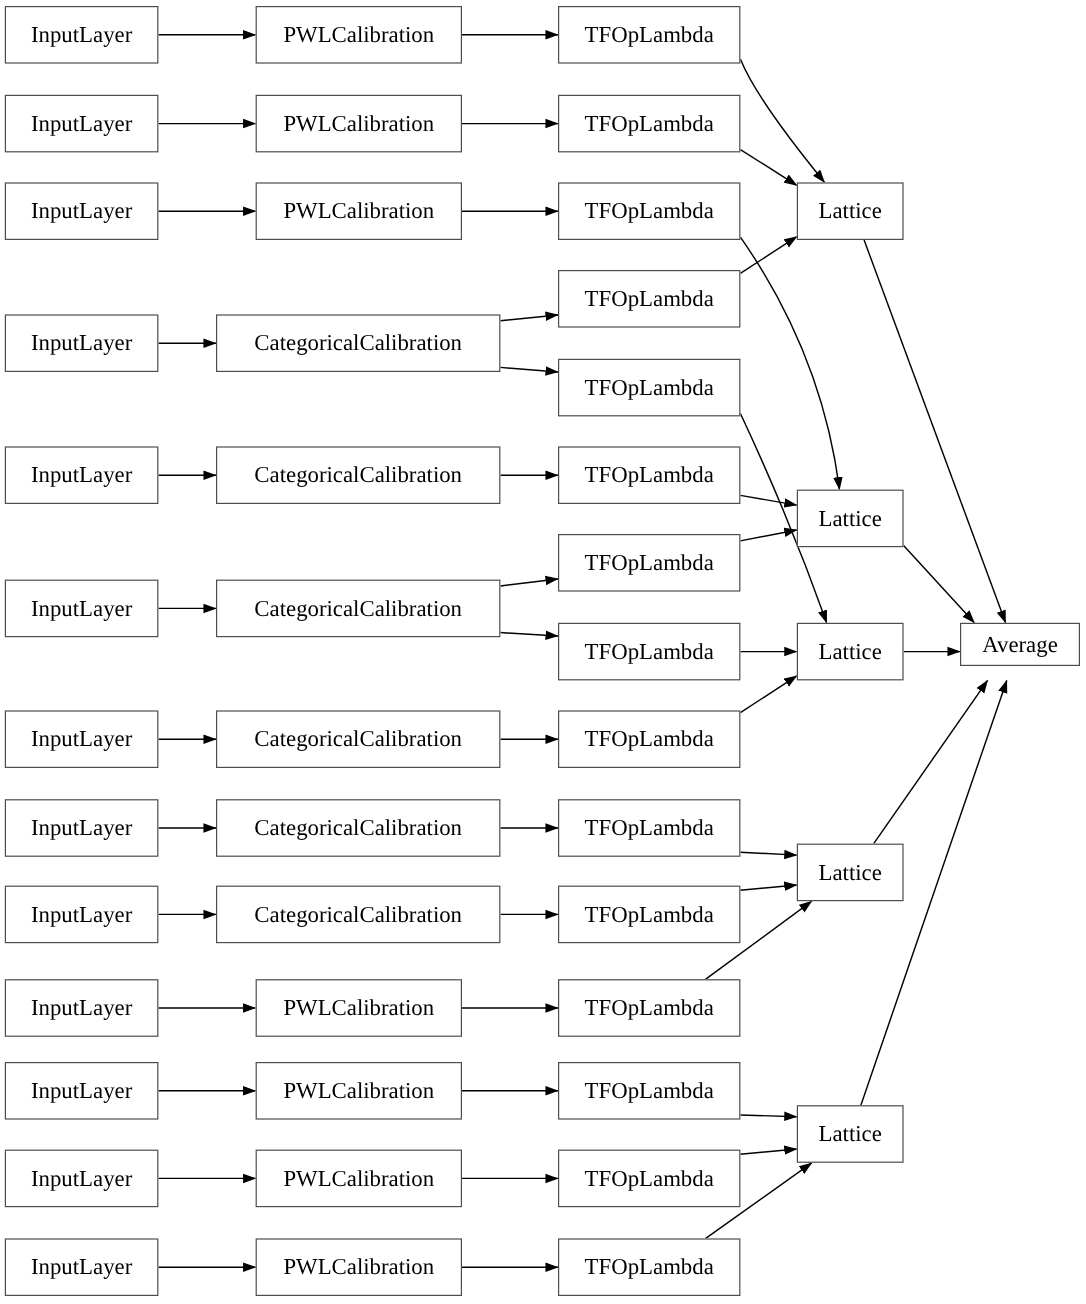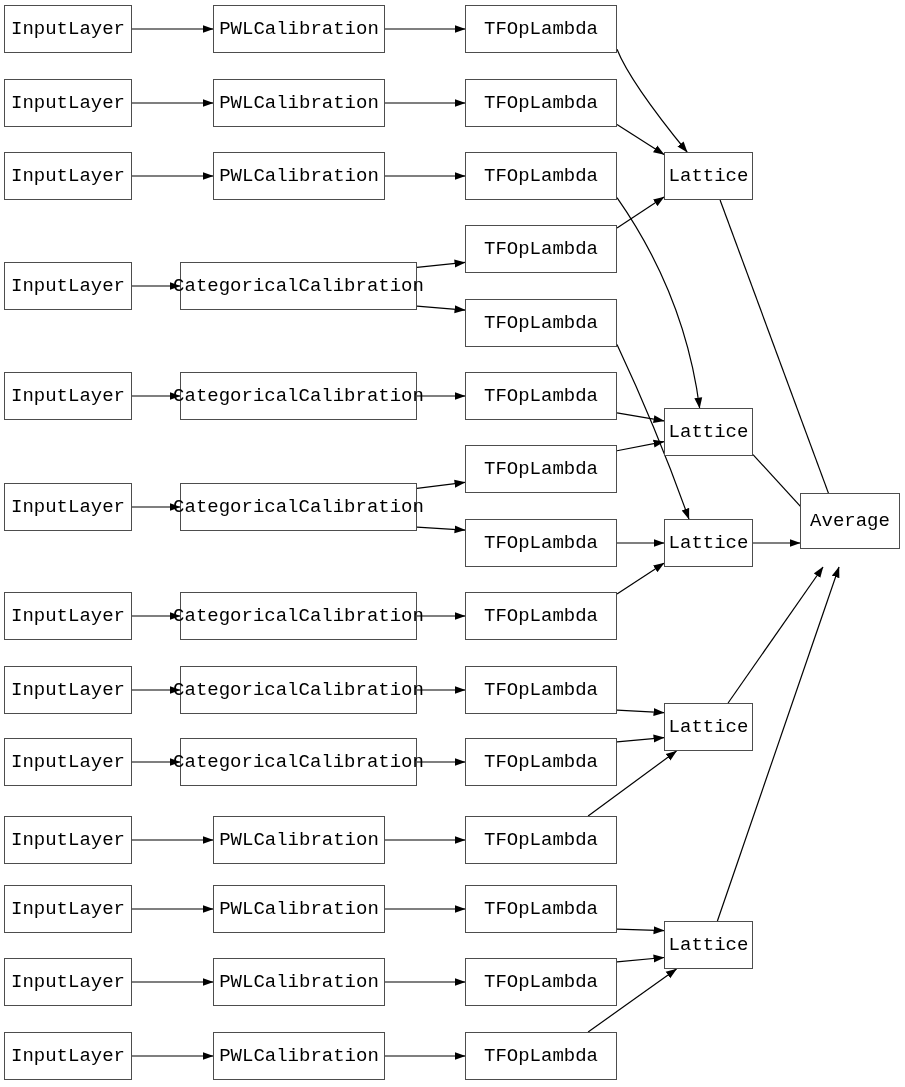--- a/index.html
+++ b/index.html
@@ -1,20 +1,20 @@
 <!DOCTYPE html>
 <html><head>
 <meta charset="utf-8">
 <style>
   html, body { margin:0; padding:0; background:#ffffff; }
   .canvas {
     position:relative;
     width:905px; height:1087px;
     background:#ffffff;
-    font-family:Liberation Mono, monospace;
+    font-family:Liberation Serif, serif;
     overflow:hidden;
   }
   .edge-layer { position:absolute; left:0; top:0; }
   .edge-layer path.edge { fill:none; stroke:#000000; stroke-width:1.2; }
   .node {
     position:absolute;
     box-sizing:border-box;
     border:1.6px solid #4d4d4d;
     background:#ffffff;
     color:#000000;
@@ -127,15 +127,15 @@
       <div class="node node-lambda" style="left: 465px; top: 738px; width: 152px; height: 48px;">TFOpLambda</div>
       <div class="node node-lambda" style="left: 465px; top: 816px; width: 152px; height: 48px;">TFOpLambda</div>
       <div class="node node-lambda" style="left: 465px; top: 885px; width: 152px; height: 48px;">TFOpLambda</div>
       <div class="node node-lambda" style="left: 465px; top: 958px; width: 152px; height: 48px;">TFOpLambda</div>
       <div class="node node-lambda" style="left: 465px; top: 1032px; width: 152px; height: 48px;">TFOpLambda</div>
       <div class="node node-lattice" style="left: 664px; top: 152px; width: 89px; height: 48px;">Lattice</div>
       <div class="node node-lattice" style="left: 664px; top: 408px; width: 89px; height: 48px;">Lattice</div>
       <div class="node node-lattice" style="left: 664px; top: 519px; width: 89px; height: 48px;">Lattice</div>
       <div class="node node-lattice" style="left: 664px; top: 703px; width: 89px; height: 48px;">Lattice</div>
       <div class="node node-lattice" style="left: 664px; top: 921px; width: 89px; height: 48px;">Lattice</div>
-      <div class="node node-average" style="left: 800px; top: 493px; width: 100px; height: 56px;">Average</div>
+      <div class="node node-average" style="left: 800px; top: 519px; width: 100px; height: 36px;">Average</div>
     </div>
 </div>
 
 </body></html>

